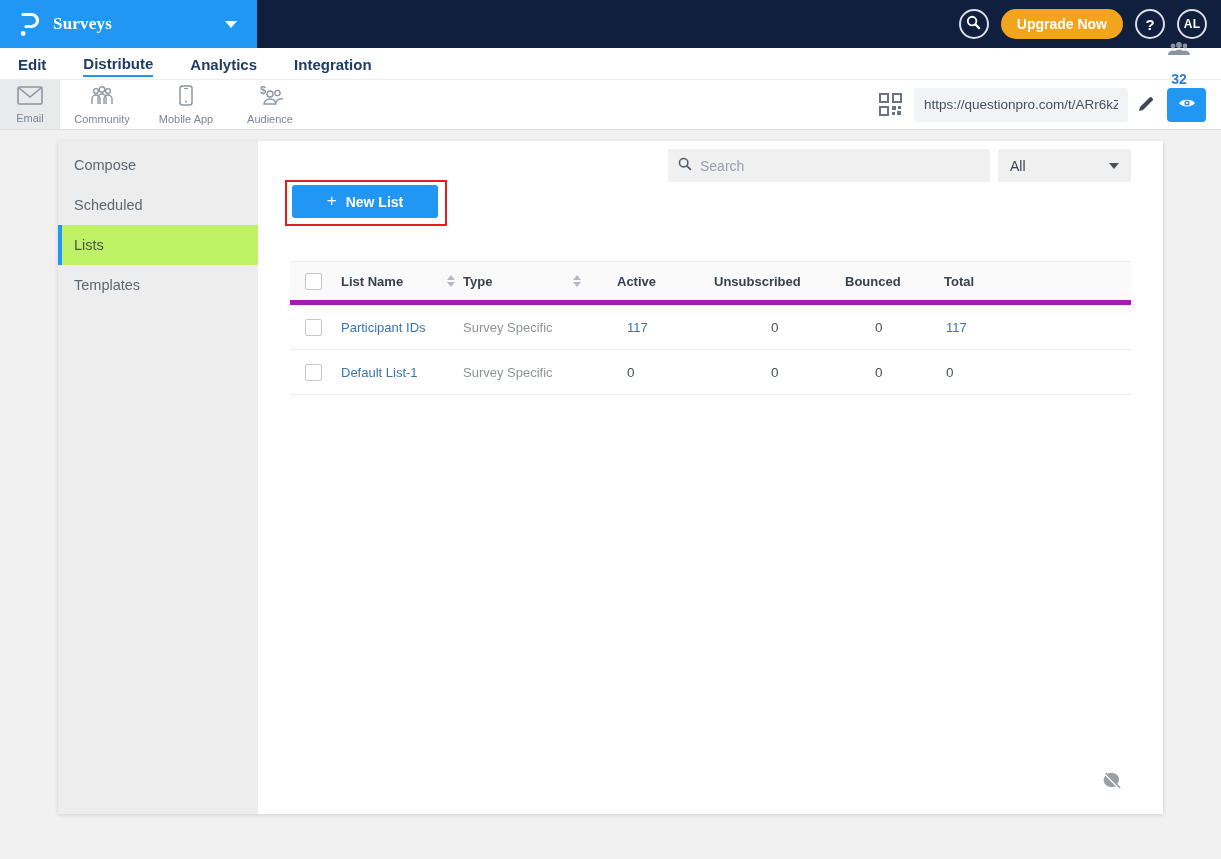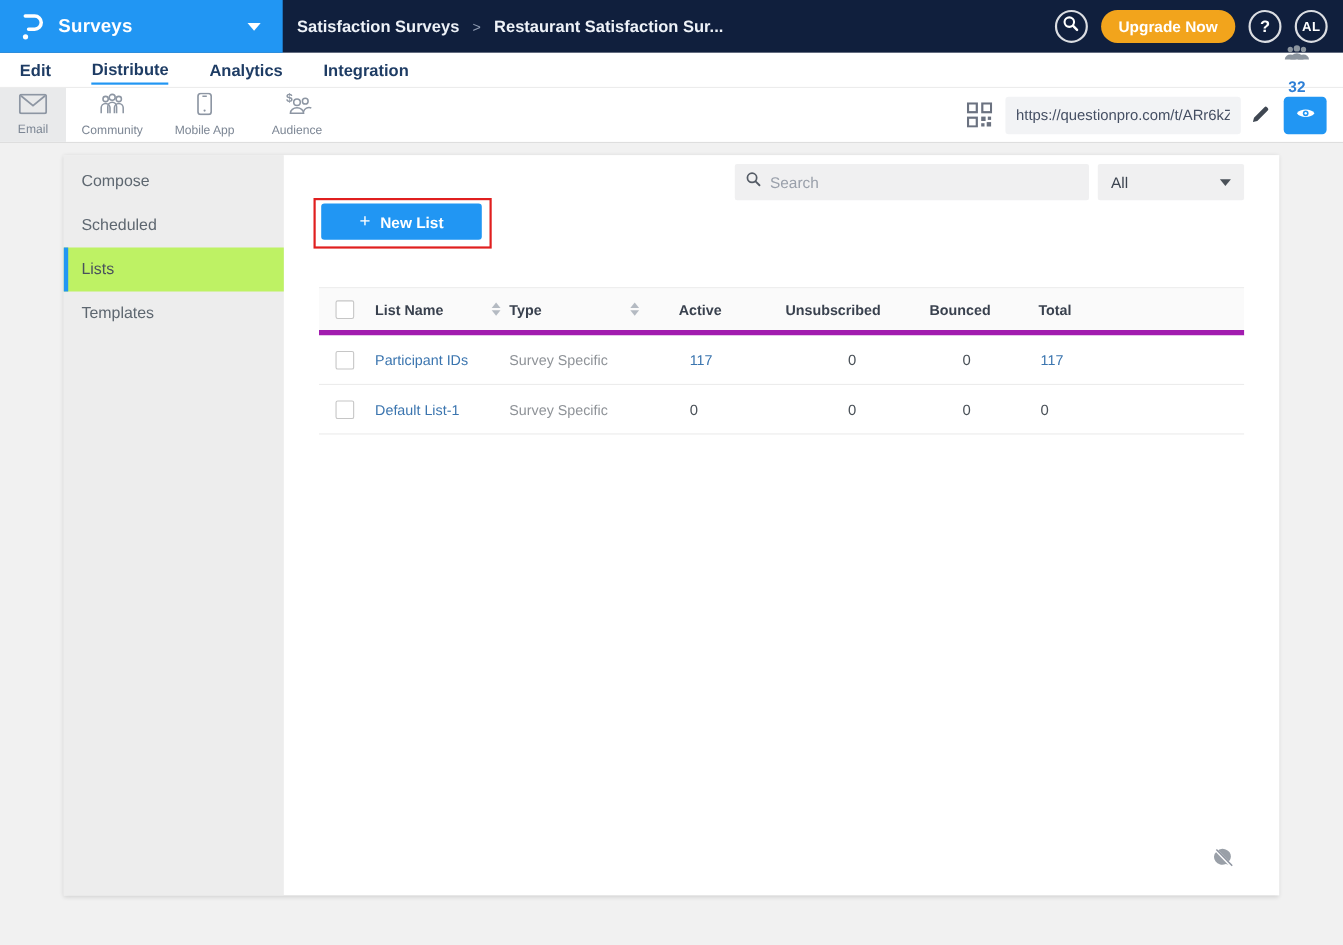--- a/index.html
+++ b/index.html
@@ -1,21 +1,21 @@
 <!DOCTYPE html>
 <html><head>
 <meta charset="utf-8">
 <style>
   * { margin:0; padding:0; box-sizing:border-box; }
   html,body { width:1221px; height:859px; overflow:hidden;
     font-family:"Liberation Sans", sans-serif; background:#f1f1f1; }
 
   
   .topbar { height:48px; background:#101f3d; display:flex; align-items:stretch; }
-  .brand { width:257px; background:#2196f3; display:flex; align-items:center; padding-left:18px; flex:0 0 auto; cursor:pointer; }
+  .brand { width:257px; background:#2196f3; display:flex; align-items:center; padding-left:18px; flex:0 0 auto; cursor:pointer;font-family:Liberation Serif, serif; }
   .brand-logo { margin-right:12px; display:flex; }
   .brand-name { color:#fff; font-size:17px; font-weight:700; letter-spacing:.2px; }
   .brand-caret { margin-left:auto; margin-right:20px; width:0; height:0;
     border-left:6px solid transparent; border-right:6px solid transparent; border-top:7px solid #fff; }
   .crumbs { display:flex; align-items:center; gap:12px; padding-left:13px; color:#eef2f8; font-size:15px; font-weight:600; }
   .crumb-sep { color:#8e9ab0; font-size:13px; font-weight:400; }
   .topbar-right { margin-left:auto; display:flex; align-items:center; gap:12px; padding-right:14px; }
   .circle-btn { width:30px; height:30px; border:2px solid rgba(255,255,255,.85); border-radius:50%;
     display:flex; align-items:center; justify-content:center; color:#fff; cursor:pointer; }
   .circle-btn.help { font-size:15px; font-weight:700; }
@@ -104,25 +104,20 @@
   <div class="brand">
     <span class="brand-logo">
       <svg width="23" height="27" viewBox="0 0 23 27">
         <path d="M5 3.5 h8.5 a6 6 0 0 1 0 12 h-5.5" fill="none" stroke="#fff" stroke-width="3.2" stroke-linecap="round"></path>
         <circle cx="5.2" cy="22.5" r="2.4" fill="#fff"></circle>
       </svg>
     </span>
     <span class="brand-name">Surveys</span>
     <span class="brand-caret"></span>
   </div>
-  <div class="crumbs">
-    <span>Satisfaction Surveys</span>
-    <span class="crumb-sep">&gt;</span>
-    <span>Restaurant Satisfaction Sur...</span>
-  </div>
   <div class="topbar-right">
     <div class="circle-btn">
       <span>
         <svg width="15" height="15" viewBox="0 0 16 16">
             <circle cx="6.5" cy="6.5" r="4.6" fill="none" stroke="#fff" stroke-width="2"></circle>
             <line x1="10.2" y1="10.2" x2="14" y2="14" stroke="#fff" stroke-width="2.4" stroke-linecap="round"></line>
           </svg>
       </span>
     </div>
     <button class="upgrade-btn">Upgrade Now</button>

